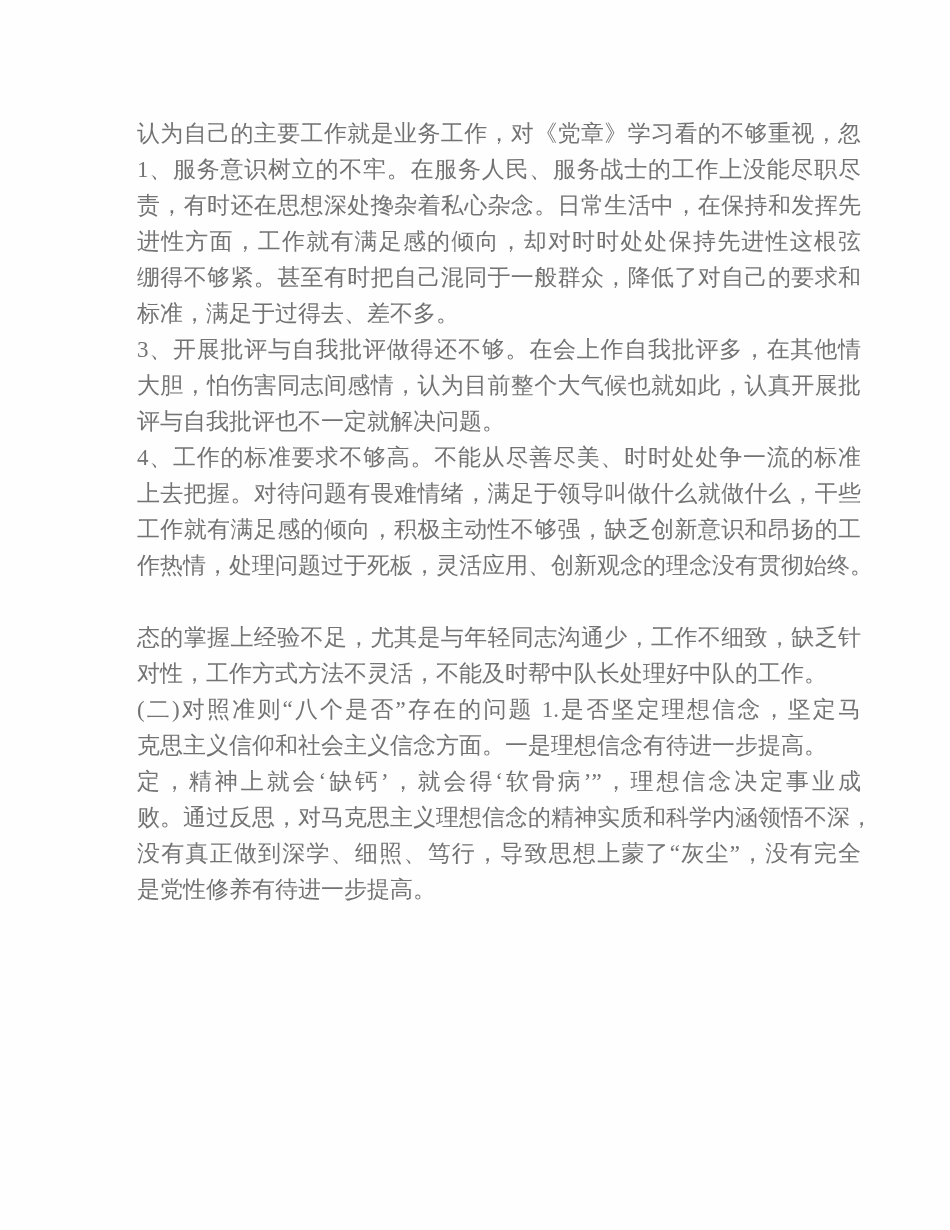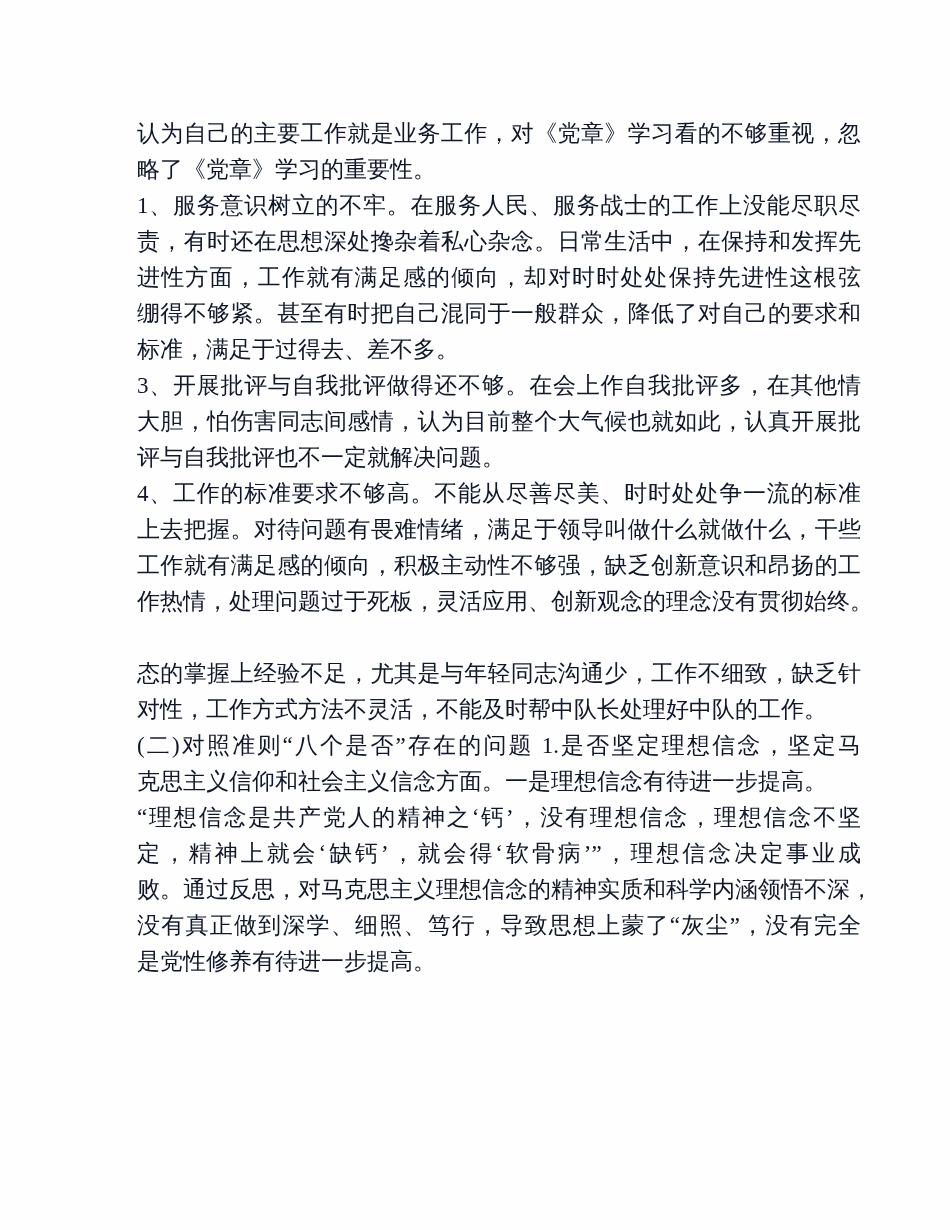--- a/index.html
+++ b/index.html
@@ -14,21 +14,21 @@
     position: relative;
   }
   .doc {
     position: absolute;
     left: 137px;
     top: 116px;
     width: 724px;
     font-family: "Liberation Serif", "DejaVu Serif", serif;
     font-size: 23px;
     line-height: 36px;
-    color: #0f172a;
+    color: #737373;
   }
   .line {
     height: 36px;
     white-space: nowrap;
     overflow: visible;
   }
   .line.just {
     white-space: normal;
     text-align: justify;
     text-align-last: justify;
@@ -36,36 +36,34 @@
   }
   .line.blank {
     height: 36px;
   }
 </style>
 </head>
 <body>
 
 <div class="doc">
   <div class="line just">认为自己的主要工作就是业务工作，对《党章》学习看的不够重视，忽</div>
-  <div class="line">略了《党章》学习的重要性。</div>
   <div class="line just">1、服务意识树立的不牢。在服务人民、服务战士的工作上没能尽职尽</div>
   <div class="line just">责，有时还在思想深处搀杂着私心杂念。日常生活中，在保持和发挥先</div>
   <div class="line just">进性方面，工作就有满足感的倾向，却对时时处处保持先进性这根弦</div>
   <div class="line just">绷得不够紧。甚至有时把自己混同于一般群众，降低了对自己的要求和</div>
   <div class="line">标准，满足于过得去、差不多。</div>
   <div class="line just">3、开展批评与自我批评做得还不够。在会上作自我批评多，在其他情</div>
   <div class="line just">大胆，怕伤害同志间感情，认为目前整个大气候也就如此，认真开展批</div>
   <div class="line">评与自我批评也不一定就解决问题。</div>
   <div class="line just">4、工作的标准要求不够高。不能从尽善尽美、时时处处争一流的标准</div>
   <div class="line just">上去把握。对待问题有畏难情绪，满足于领导叫做什么就做什么，干些</div>
   <div class="line just">工作就有满足感的倾向，积极主动性不够强，缺乏创新意识和昂扬的工</div>
   <div class="line">作热情，处理问题过于死板，灵活应用、创新观念的理念没有贯彻始终。</div>
   <div class="line blank"></div>
   <div class="line just">态的掌握上经验不足，尤其是与年轻同志沟通少，工作不细致，缺乏针</div>
   <div class="line">对性，工作方式方法不灵活，不能及时帮中队长处理好中队的工作。</div>
   <div class="line just">(二)对照准则“八个是否”存在的问题 1.是否坚定理想信念，坚定马</div>
   <div class="line">克思主义信仰和社会主义信念方面。一是理想信念有待进一步提高。</div>
-  <div class="line just">“理想信念是共产党人的精神之‘钙’，没有理想信念，理想信念不坚</div>
   <div class="line just">定，精神上就会‘缺钙’，就会得‘软骨病’”，理想信念决定事业成</div>
   <div class="line">败。通过反思，对马克思主义理想信念的精神实质和科学内涵领悟不深，</div>
   <div class="line just">没有真正做到深学、细照、笃行，导致思想上蒙了“灰尘”，没有完全</div>
   <div class="line">是党性修养有待进一步提高。</div>
 </div>
 
 </body></html>

